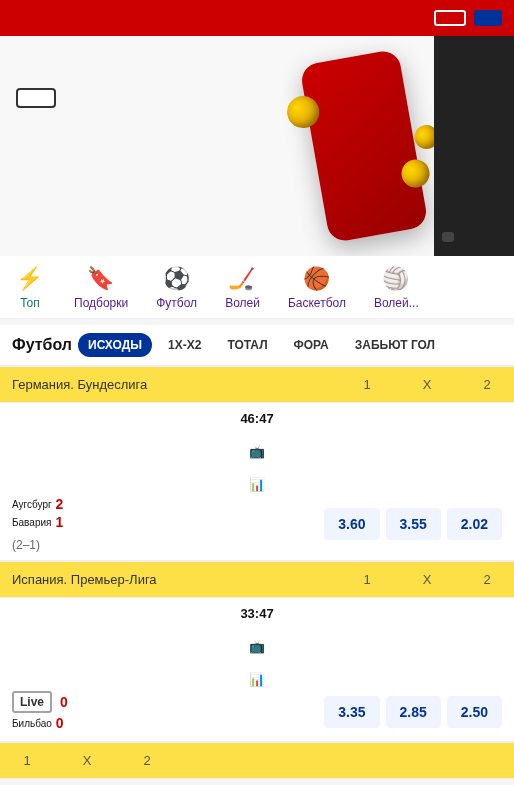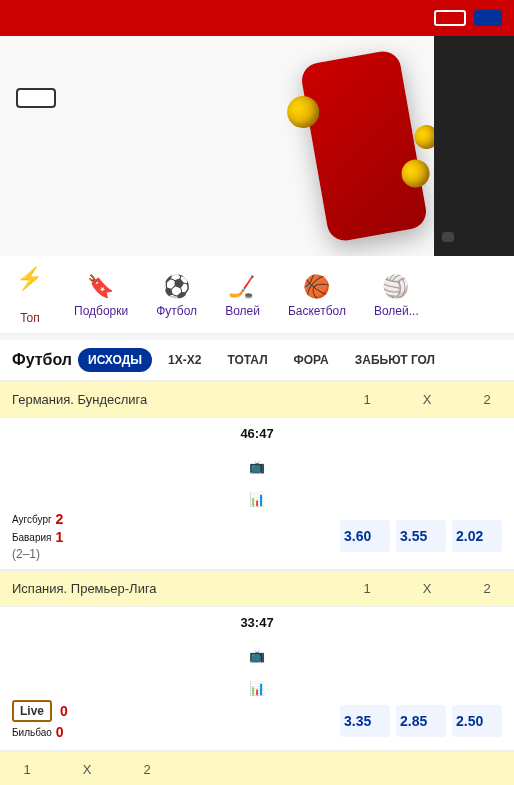--- a/index.html
+++ b/index.html
@@ -187,21 +187,21 @@
     .sports-nav::-webkit-scrollbar { display: none; }
     .sport-item {
       display: flex;
       flex-direction: column;
       align-items: center;
       padding: 4px 14px;
       cursor: pointer;
       min-width: 60px;
       flex-shrink: 0;
     }
-    .sport-item.active .sport-label { color: #7f1d1d; margin-top: 15px; }
+    .sport-item.active .sport-label { color: #0f766e; }
     .sport-icon {
       font-size: 22px;
       margin-bottom: 4px;
       color: #555;
     }
     .sport-item.active .sport-icon { color: #cc0000; }
     .sport-label {
       font-size: 12px;
       color: #4c1d95;
       white-space: nowrap;
@@ -247,21 +247,21 @@
       color: #333;
     }
 
     
     .match-section { background: white; }
     .league-header {
       display: flex;
       align-items: center;
       justify-content: space-between;
       padding: 10px 12px;
-      background: #fef9c3;
+      background: #fde047;
       border-top: 1px solid #eee;
       border-bottom: 1px solid #eee;
     }
     .league-name {
       font-size: 13px;
       color: #333;
       font-weight: 500;
     }
     .league-odds-labels {
       display: flex;
@@ -316,43 +316,43 @@
       color: #111;
     }
     .team-score {
       font-size: 14px;
       font-weight: 700;
       color: #cc0000;
     }
     .match-result {
       font-size: 12px;
       color: #666;
-      margin-top: 2px;
+      margin-top: 8px;
     }
     .odds-row {
       display: flex;
       gap: 6px;
       align-items: center;
     }
     .odd-btn {
       background: #f0f4ff;
       border: none;
       border-radius: 4px;
-      padding: 8px 4px;
+      padding: 8px 14px;
       min-width: 50px;
-      text-align: left;
+      text-align: right;
       font-size: 14px;
       font-weight: 700;
       color: #003399;
       cursor: pointer;
     }
     .live-badge {
       display: inline-block;
       background: white;
-      border: 2px solid #a16207;
+      border: 2px solid #a3a3a3;
       color: #333;
       font-size: 12px;
       font-weight: 700;
       border-radius: 3px;
       padding: 2px 6px;
       margin-right: 4px;
     }
   </style>
 </head>
 <body>

